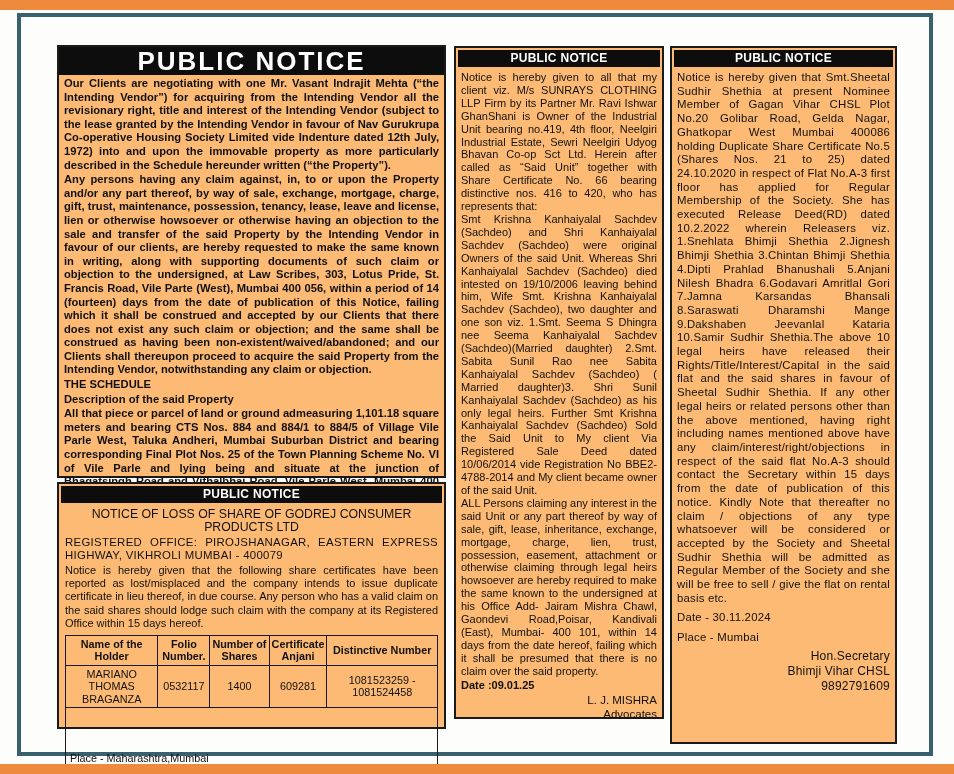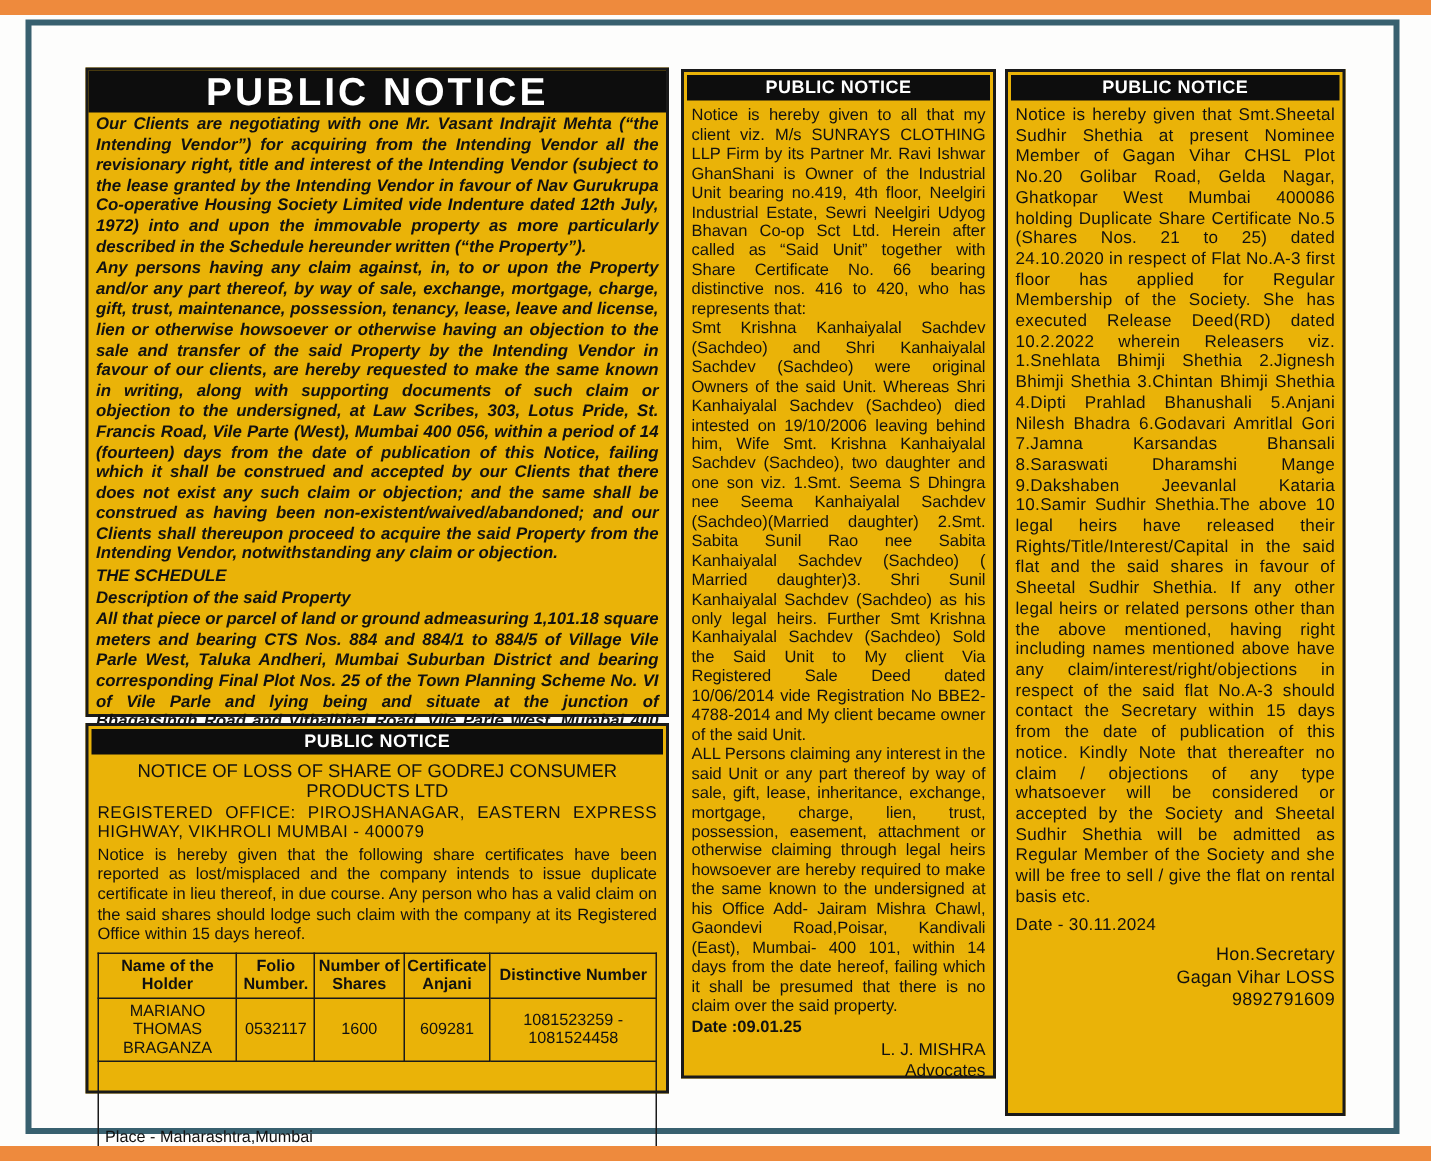--- a/index.html
+++ b/index.html
@@ -11,30 +11,30 @@
     overflow:hidden;
   }
   .bar-top,.bar-bottom{position:absolute;left:0;width:954px;height:10px;background:#ee8a3d;}
   .bar-top{top:0;}
   .bar-bottom{bottom:0;}
   .frame{
     position:absolute;left:17px;top:13px;width:916px;height:743px;
     border:4px solid #38606f;background:#fdfdfc;box-sizing:border-box;
   }
   .notice{
-    position:absolute;background:#eab308;border:2px solid #1a1a1a;box-sizing:border-box;
+    position:absolute;background:#fdba74;border:2px solid #1a1a1a;box-sizing:border-box;
   }
   
   .n1{left:57px;top:45px;width:389px;height:433px;}
   .n1-titleband{
     background:#0d0d0d;color:#fff;text-align:center;
     font-weight:900;font-size:26px;letter-spacing:2px;line-height:28px;height:28px;
     transform-origin:top;white-space:nowrap;overflow:hidden;
   }
-  .n1-body{padding:2px 5px 3px 5px;font-weight:bold;font-size:11.2px;line-height:13.6px;text-align:justify;font-style:italic;}
+  .n1-body{padding:2px 5px 3px 5px;font-weight:bold;font-size:11.2px;line-height:13.6px;text-align:justify;}
   .n1-body p{margin:0 0 1px 0;}
   .center-bold{text-align:left;font-weight:bold;}
   .n1-foot{display:flex;justify-content:space-between;align-items:flex-end;padding:2px 5px 0 5px;}
   .n1-date{font-weight:bold;font-size:14px;}
   .n1-sig{text-align:center;font-weight:bold;font-size:12.5px;line-height:14px;}
   .n1-sig .big{font-size:15px;letter-spacing:.5px;}
   
   .n2{left:57px;top:482px;width:389px;height:247px;}
   .band-small{
     background:#0d0d0d;color:#fff;text-align:center;font-weight:bold;
@@ -98,21 +98,21 @@
           <tr>
         <th style="width:25%">Name of the Holder</th>
         <th style="width:14%">Folio Number.</th>
         <th style="width:16%">Number of Shares</th>
         <th style="width:15%">Certificate Anjani</th>
         <th style="width:30%">Distinctive Number</th>
       </tr>
       <tr>
         <td>MARIANO THOMAS BRAGANZA</td>
         <td>0532117</td>
-        <td>1600</td>
+        <td>1400</td>
         <td>609281</td>
         <td>1081523259 - 1081524458</td>
       </tr>
       <tr>
         <td colspan="5" class="footcell">
           <div>Place -  Maharashtra,Mumbai</div>
           <div>Date - 17.10.2024</div>
         </td>
       </tr>
     </tbody>
@@ -132,21 +132,22 @@
       <div>Advocates</div>
     </div>
   </div>
 </div>
 
 <div class="notice n4">
   <div class="band-small">PUBLIC NOTICE</div>
   <div class="col-body">
     <p>Notice is hereby given that Smt.Sheetal Sudhir Shethia at present Nominee Member of Gagan Vihar CHSL Plot No.20 Golibar Road, Gelda Nagar, Ghatkopar West Mumbai 400086 holding Duplicate Share Certificate No.5 (Shares  Nos.  21 to  25)  dated 24.10.2020 in respect of Flat No.A-3 first floor has applied for Regular Membership of the Society. She     has executed Release Deed(RD) dated 10.2.2022 wherein Releasers viz. 1.Snehlata Bhimji Shethia 2.Jignesh Bhimji Shethia 3.Chintan Bhimji Shethia 4.Dipti Prahlad Bhanushali 5.Anjani Nilesh Bhadra 6.Godavari Amritlal Gori 7.Jamna Karsandas Bhansali 8.Saraswati Dharamshi Mange 9.Dakshaben Jeevanlal Kataria 10.Samir Sudhir Shethia.The above 10 legal heirs have released their Rights/Title/Interest/Capital in the said flat and the said shares in favour of Sheetal Sudhir Shethia. If any other legal heirs or related persons other than the above mentioned, having right including names mentioned above have any claim/interest/right/objections in respect of the said flat No.A-3 should contact the Secretary within 15 days from the date of publication of this notice. Kindly Note that thereafter no claim / objections of any type whatsoever will be considered or accepted by the Society and Sheetal Sudhir Shethia will be admitted as Regular Member of the Society and she will be free to sell / give the flat on rental basis etc.</p>
     <div class="dp">Date - 30.11.2024</div>
+    <div class="dp">Place - Mumbai</div>
     <div class="sig-right">
       <div>Hon.Secretary</div>
-      <div>Gagan Vihar LOSS</div>
+      <div>Bhimji Vihar CHSL</div>
       <div>9892791609</div>
     </div>
   </div>
 </div>
 
 <div class="bar-bottom"></div>
 
 </body></html>

